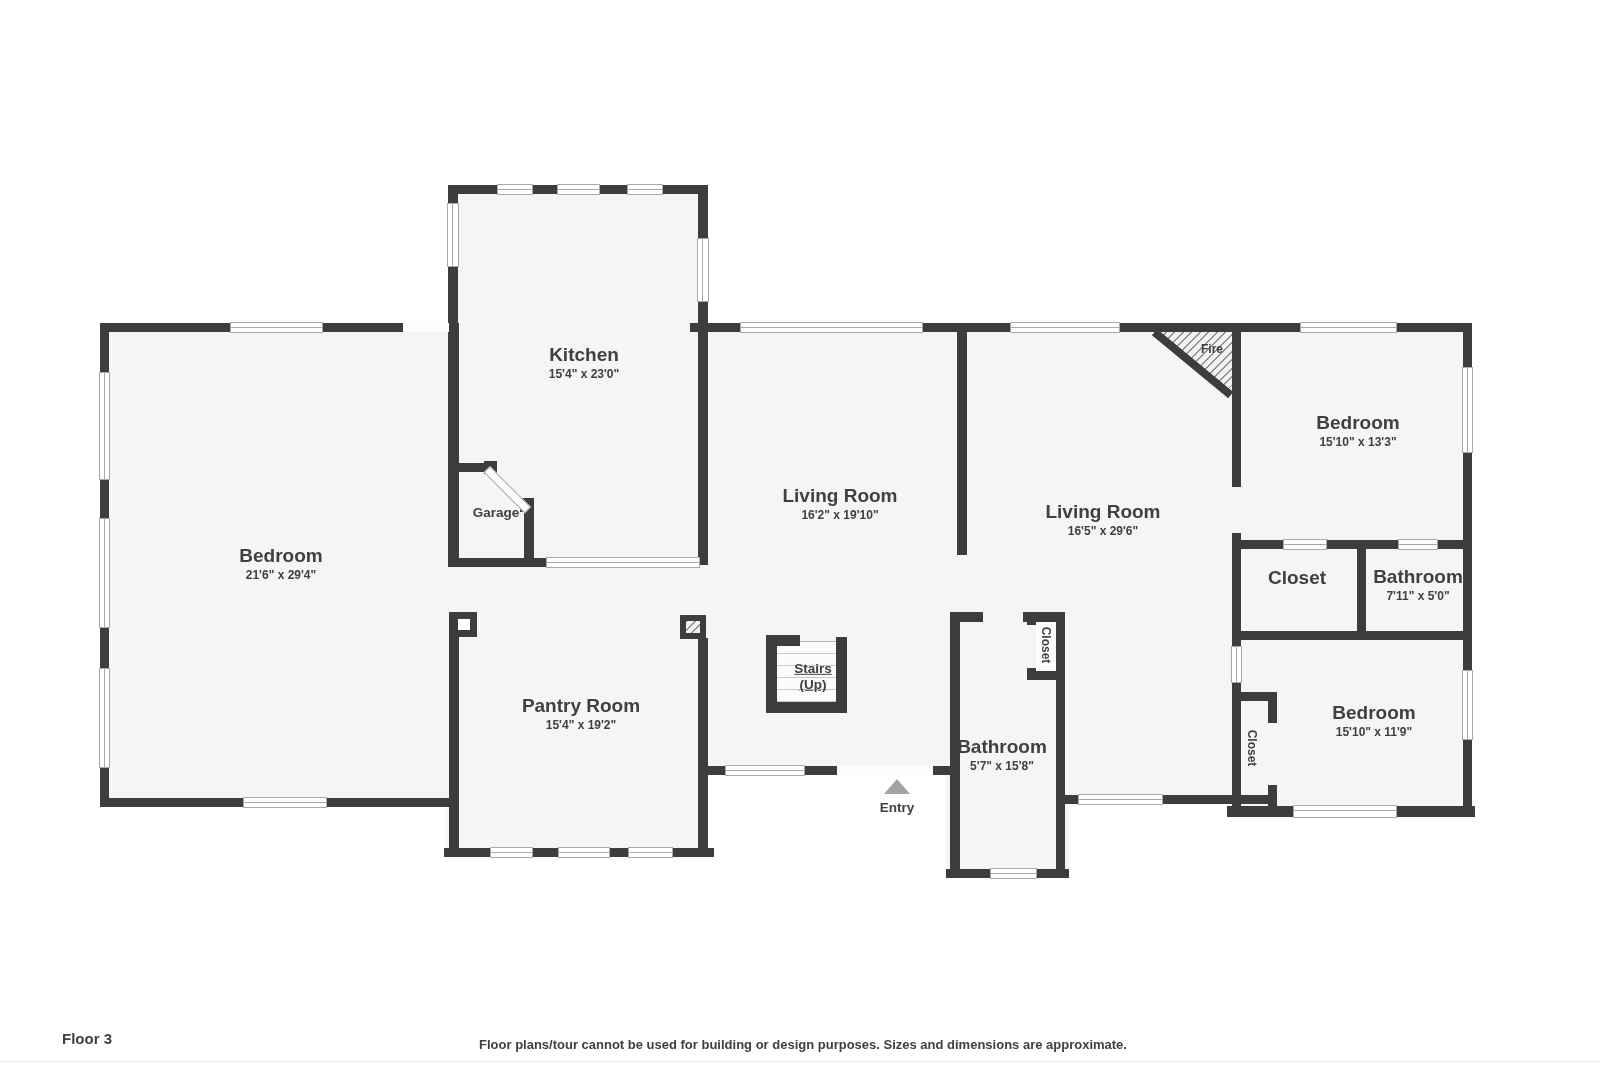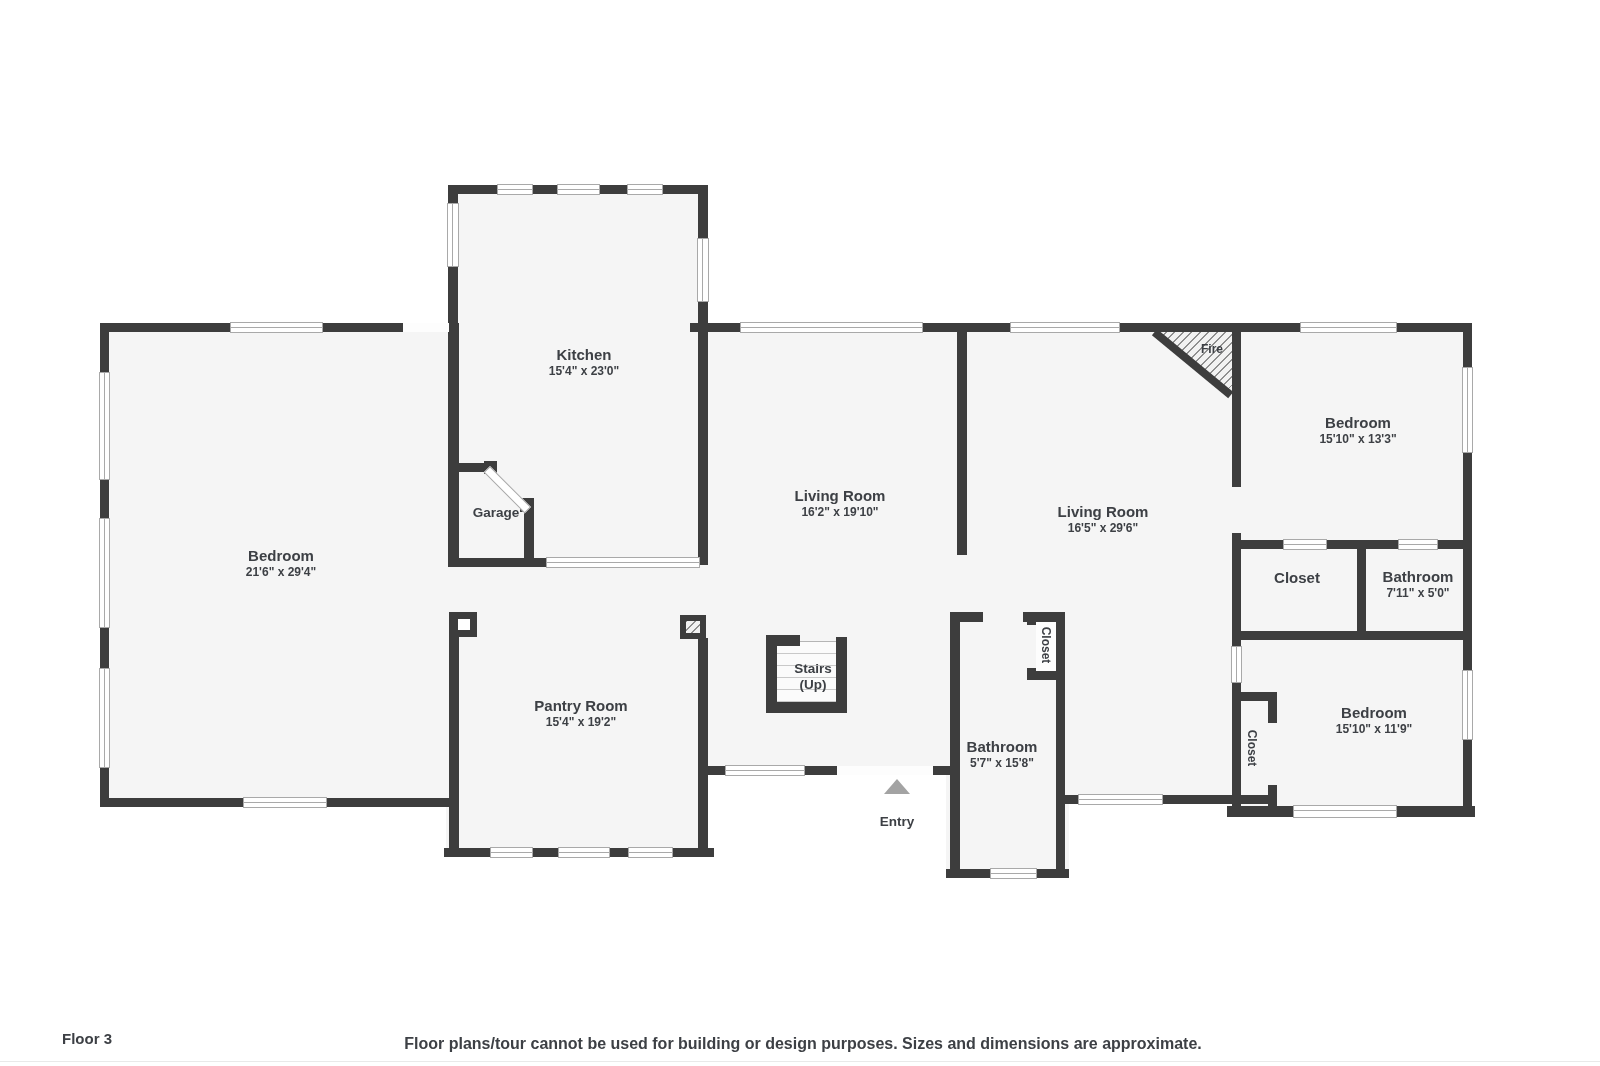--- a/index.html
+++ b/index.html
@@ -9,21 +9,21 @@
   .fill{position:absolute;background:#f5f5f5;z-index:1;}
   .wall{position:absolute;background:#3d3d3d;z-index:10;}
   .window-h{position:absolute;z-index:20;border:1px solid #a9a9a9;box-sizing:border-box;
             background:linear-gradient(to bottom,#fff 4px,#a9a9a9 4px,#a9a9a9 5px,#fff 5px);}
   .window-v{position:absolute;z-index:20;border:1px solid #a9a9a9;box-sizing:border-box;
             background:linear-gradient(to right,#fff 4px,#a9a9a9 4px,#a9a9a9 5px,#fff 5px);}
   .door{position:absolute;background:#f5f5f5;z-index:20;}
   .door-ext{position:absolute;background:#fdfdfd;z-index:20;}
   .hatch{background:#f2f2f2 repeating-linear-gradient(135deg,rgba(110,110,110,.75) 0 1.2px,transparent 1.2px 6px);}
   .rl{position:absolute;transform:translate(-50%,-50%);text-align:center;white-space:nowrap;z-index:40;}
-  .rn{font-size:15px;font-weight:700;line-height:1.2;}
+  .rn{font-size:19px;font-weight:700;line-height:1.2;}
   .rd{font-size:12px;font-weight:700;line-height:1.3;}
   .sm{font-size:13.5px;}
   .xs{font-size:12px;}
   .vert{transform:translate(-50%,-50%) rotate(90deg);}
   #watermark{position:absolute;left:8px;top:514px;font-size:27px;font-weight:400;
              color:#9c9c9c;opacity:.92;letter-spacing:.5px;z-index:50;white-space:nowrap;}
   #stairs-steps{position:absolute;left:777px;top:641px;width:59px;height:61px;z-index:5;
     background:#fbfbfb repeating-linear-gradient(to bottom,transparent 0 11px,#c9c9c9 11px 12px);
     border-top:1px solid #b5b5b5;}
   #fire-hatch{position:absolute;left:1157px;top:332px;width:76px;height:63px;z-index:8;
@@ -35,21 +35,21 @@
     transform:rotate(45deg);transform-origin:0 0;}
   #entry-arrow{position:absolute;left:884px;top:779px;width:0;height:0;z-index:30;
     border-left:13px solid transparent;border-right:13px solid transparent;
     border-bottom:15px solid #a3a3a3;}
   .col-inner-white{position:absolute;background:#ffffff;z-index:22;}
   .col-inner-hatch{position:absolute;z-index:22;}
   #closet3-fill{position:absolute;left:1036px;top:622px;width:20px;height:49px;background:#fdfdfd;z-index:5;}
   #footer-line{position:absolute;left:0;top:1061px;width:1600px;height:1px;background:#e9e9e9;z-index:2;}
   #floor-label{position:absolute;left:62px;top:1030px;font-size:15px;font-weight:700;z-index:40;}
   #disclaimer{position:absolute;left:780px;top:1044px;transform:translate(-50%,-50%);
-    font-size:16px;font-weight:700;z-index:40;white-space:nowrap;padding-left:46px;}
+    font-size:13px;font-weight:700;z-index:40;white-space:nowrap;padding-left:46px;}
 </style>
 </head>
 <body>
 
 <div id="page">
   <div id="plan">
 
     <div id="fire-hatch" class="hatch"></div>
     <div id="fire-diag"></div>
 
@@ -104,25 +104,25 @@
     <div class="rl" style="left:1002px;top:755px;">
       <div class="rn">Bathroom</div>
       <div class="rd">5'7" x 15'8"</div>
     </div>
     <div class="rl vert" style="left:1046px;top:645px;">
       <div class="rn xs">Closet</div>
     </div>
     <div class="rl vert" style="left:1252px;top:748px;">
       <div class="rn xs">Closet</div>
     </div>
-    <div class="rl" style="left:813px;top:677px;">
+    <div class="rl" style="left:813px;top:677px;text-decoration:underline;">
       <div class="rn sm">Stairs</div>
       <div class="rn sm">(Up)</div>
     </div>
-    <div class="rl" style="left:897px;top:808px;margin-top:14px;">
+    <div class="rl" style="left:897px;top:808px;">
       <div class="rn sm">Entry</div>
     </div>
     <div class="rl" style="left:1212px;top:349px;">
       <div class="rn xs">Fire</div>
     </div>
 
 
     <div id="footer-line"></div>
     <div id="floor-label">Floor 3</div>
     <div id="disclaimer">Floor plans/tour cannot be used for building or design purposes. Sizes and dimensions are approximate.</div>

